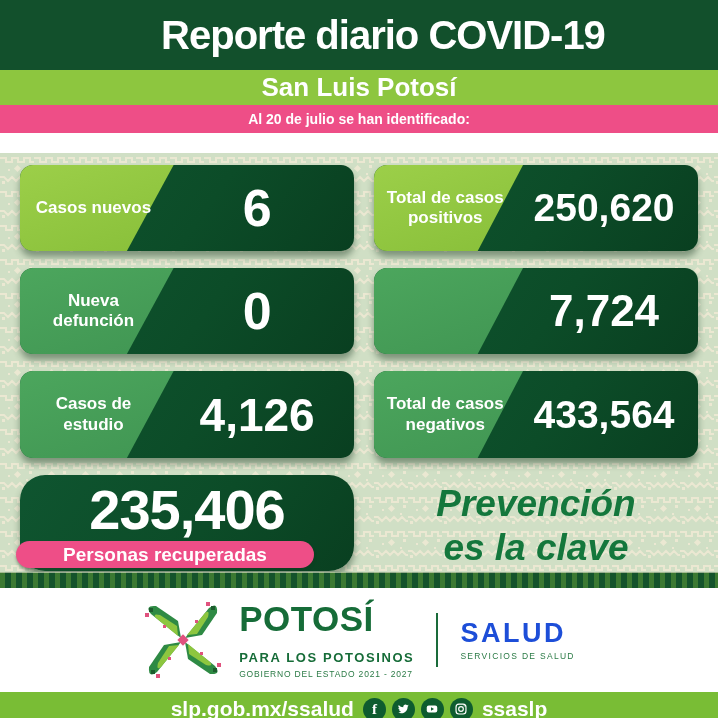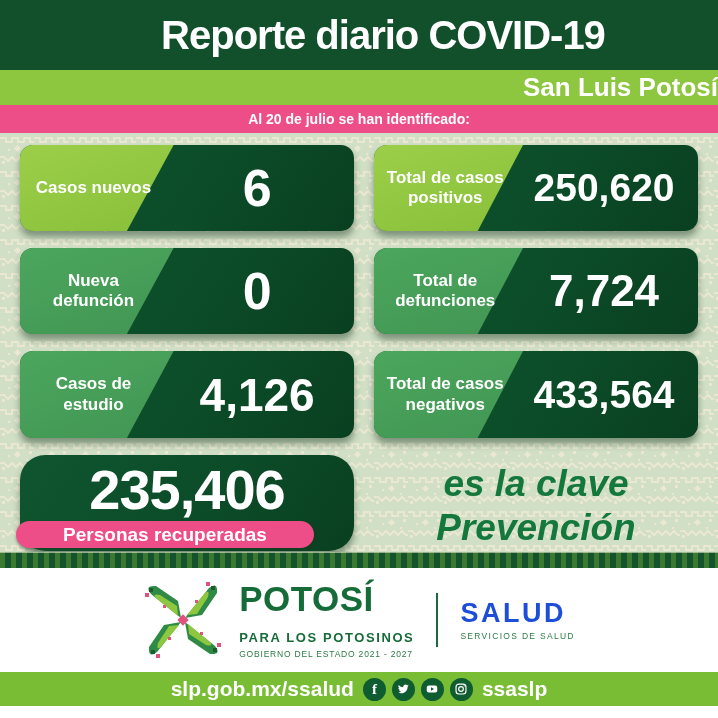--- a/index.html
+++ b/index.html
@@ -2,27 +2,27 @@
 <html><head>
 <meta charset="utf-8">
 <style>
   * { margin:0; padding:0; box-sizing:border-box; }
   body { font-family:"Liberation Sans", sans-serif; background:#ffffff; }
   .poster { width:718px; height:718px; position:relative; background:#ffffff; overflow:hidden; }
 
   
   .band-dark { height:70px; background:#12502c; display:flex; align-items:center; justify-content:center;padding-left:48px; }
   .band-dark .title { color:#fff; font-size:40px; font-weight:bold; letter-spacing:-1px; }
-  .band-lime { height:35px; background:#8dc63f; display:flex; align-items:center; justify-content:flex-end; }
+  .band-lime { height:35px; background:#8dc63f; display:flex; align-items:center; justify-content:center; }
   .band-lime .subtitle { color:#fff; font-size:26px; font-weight:bold; }
   .band-pink { height:28px; background:#ee4e87; display:flex; align-items:center; justify-content:center; }
   .band-pink .banner { color:#fff; font-size:14px; font-weight:bold; }
 
   
-  .stats { position:relative; height:435px; }
+  .stats { position:relative; height:435px;margin-top:20px; }
   .pattern-svg { position:absolute; inset:0; z-index:0; }
   .stats-grid {
     position:relative; z-index:1;
     display:grid;
     grid-template-columns:334px 324px;
     grid-template-rows:86px 86px 87px 96px;
     gap:17px 20px;
     padding:12px 20px 0 20px;
   }
   .bottom-band {
@@ -162,23 +162,20 @@
       <div class="card mid-label">
         <div class="label-bg"></div>
         <div class="label">
             <span>Nueva defunción</span>
           </div>
         <div class="value v-xl">0</div>
       </div>
 
       <div class="card mid-label">
         <div class="label-bg"></div>
-        <div class="label">
-            <span>Total de defunciones</span>
-          </div>
         <div class="value v-md2">7,724</div>
       </div>
 
       <div class="card mid-label">
         <div class="label-bg"></div>
         <div class="label">
             <span>Casos de estudio</span>
           </div>
         <div class="value v-lg">4,126</div>
       </div>
@@ -190,22 +187,22 @@
           </div>
         <div class="value v-md">433,564</div>
       </div>
 
       <div class="recovered-card">
         <div class="recovered-value">235,406</div>
         <div class="recovered-pill">Personas recuperadas</div>
       </div>
 
       <div class="slogan">
+        <div>Prevención</div>
         <div>es la clave</div>
-        <div>Prevención</div>
       </div>
 
     </div>
     <div class="bottom-band"></div>
   </div>
 
   <div class="footer">
     <svg class="emblem" width="80" height="78" viewBox="0 0 80 78" aria-hidden="true">
       <defs>
         <g id="petal">

